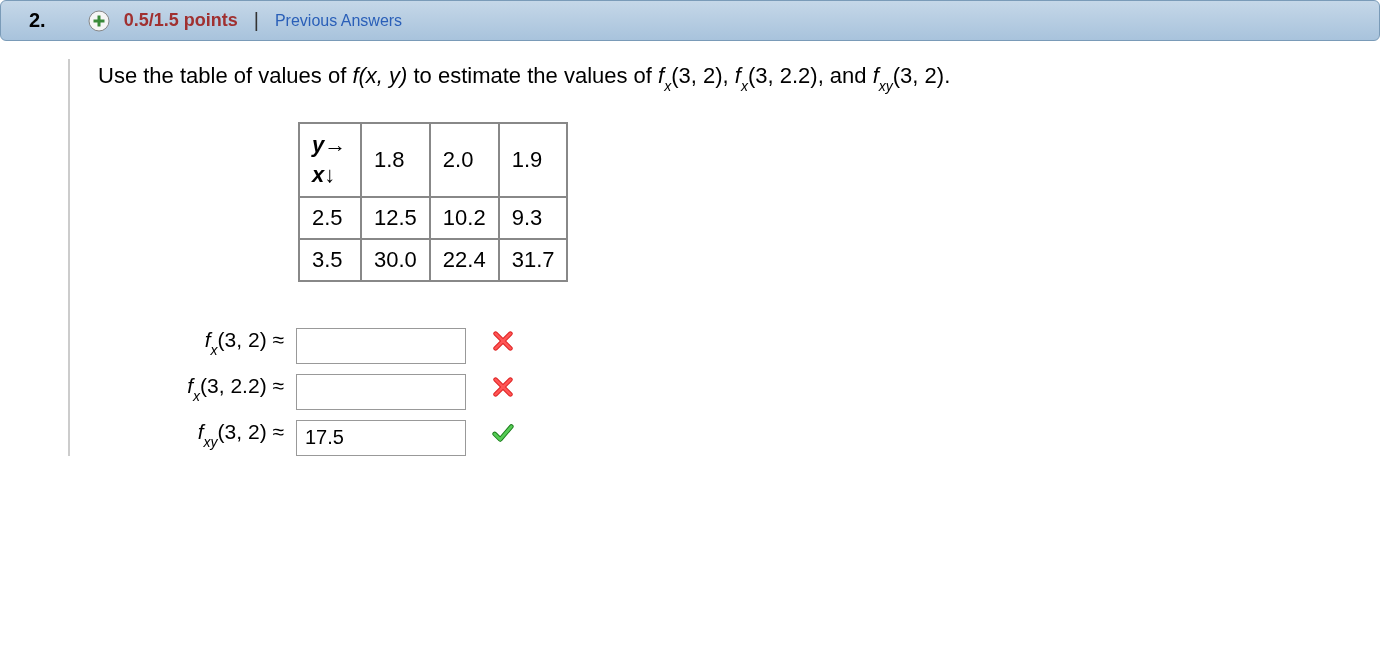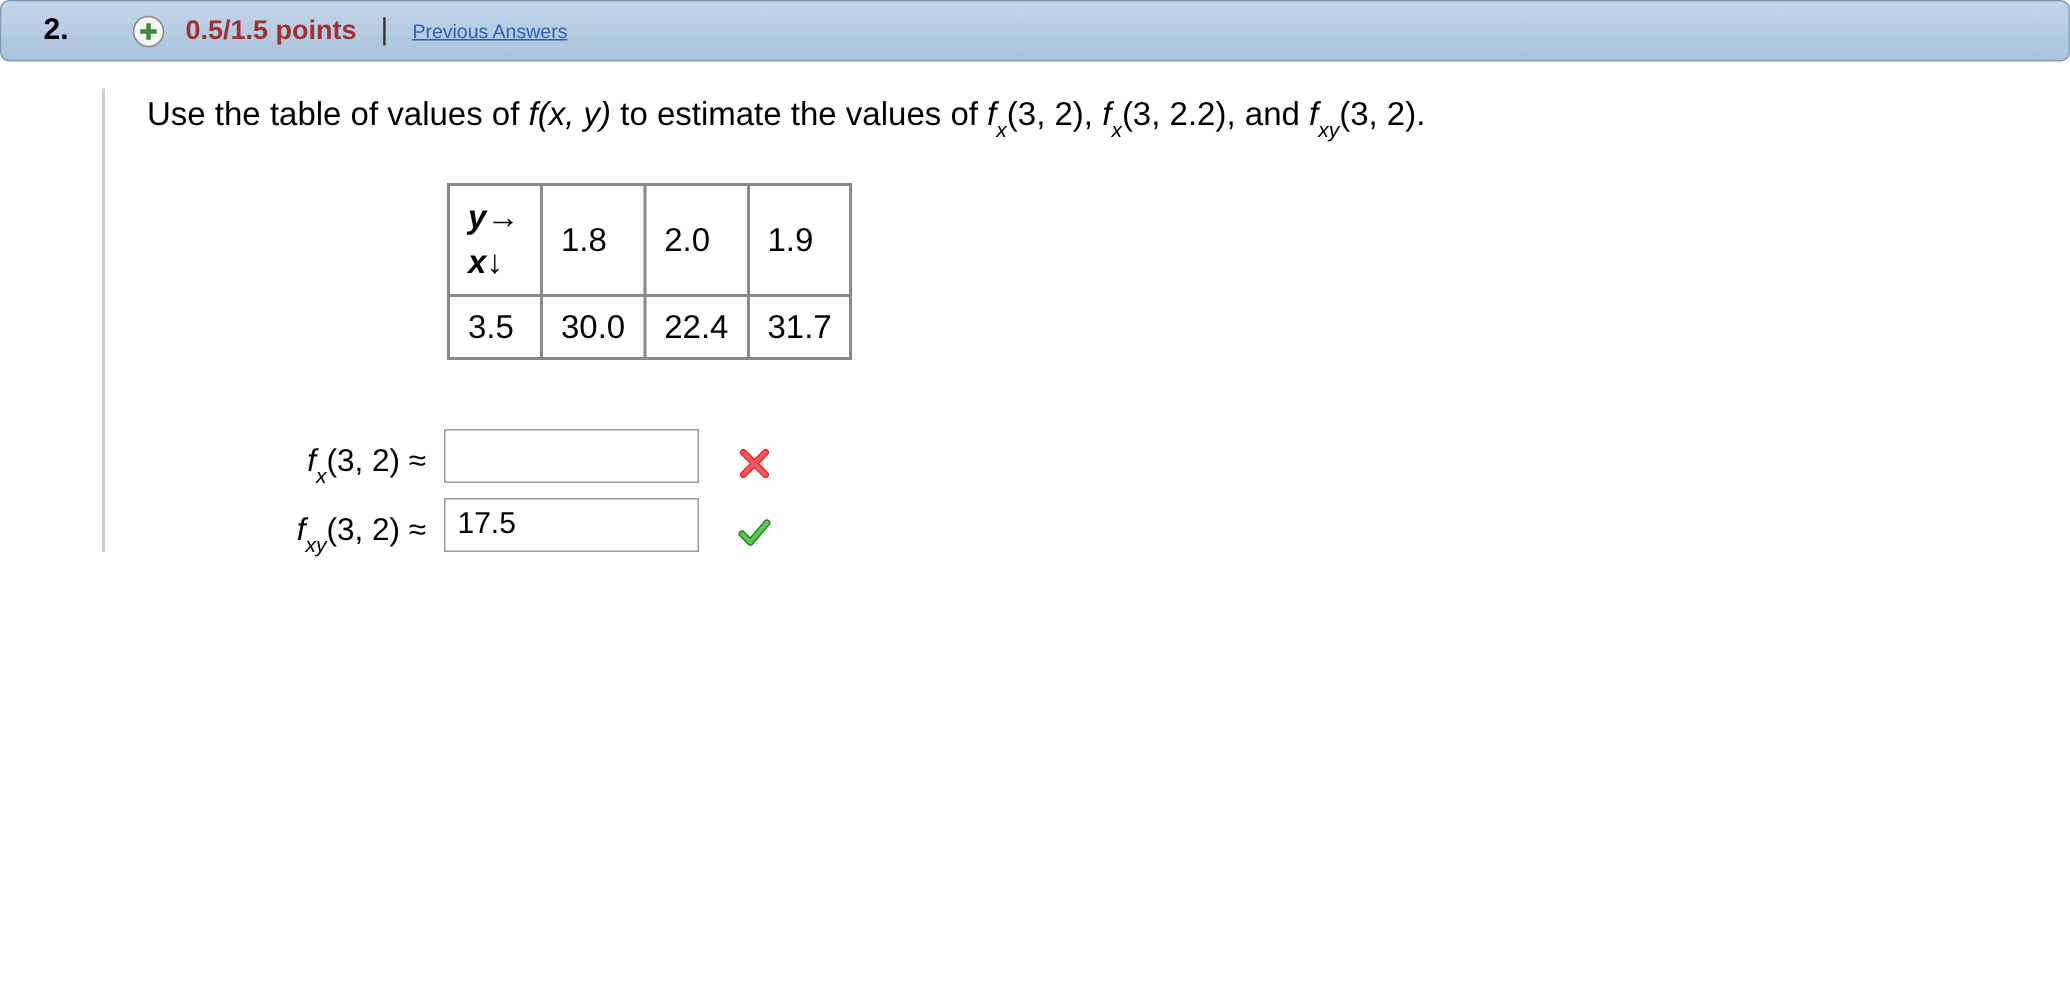--- a/index.html
+++ b/index.html
@@ -46,22 +46,21 @@
       font-weight: bold;
       color: #a03030;
       font-size: 18px;
     }
     .divider {
       color: #333;
       margin: 0 2px;
     }
     .prev-answers {
       color: #2a5fb8;
-      font-size: 13px;
-      text-decoration: underline;
+      font-size: 16px;
     }
     .content {
       padding: 0 18px 0 120px;
       border-left: 2px solid #ccc;
       margin-left: 68px;
       padding-left: 28px;
     }
     .prompt {
       font-size: 22px;
       margin-bottom: 28px;
@@ -98,21 +97,21 @@
       font-style: italic;
     }
     .answers {
       display: flex;
       flex-direction: column;
       gap: 10px;
       margin-left: 30px;
     }
     .answer-row {
       display: flex;
-      align-items: flex-end;
+      align-items: flex-start;
       gap: 8px;
     }
     .answer-label {
       width: 160px;
       text-align: right;
       font-size: 21px;
       padding-right: 4px;
     }
     .approx {
       font-size: 21px;
@@ -162,20 +161,26 @@
         <tr>
       <td class="corner-cell">
         <span>y</span><span>→</span><br>
         <span>x</span><span>↓</span>
       </td>
       <td>1.8</td>
       <td>2.0</td>
       <td>1.9</td>
     </tr>
     <tr>
+      <td>2.5</td>
+      <td>12.5</td>
+      <td>10.2</td>
+      <td>9.3</td>
+    </tr>
+    <tr>
       <td>3.5</td>
       <td>30.0</td>
       <td>22.4</td>
       <td>31.7</td>
     </tr>
   </tbody>
     </table>
 
   <div class="answers">
 
@@ -186,20 +191,33 @@
       </span>
       <input class="answer-input" type="text" value="" style="">
       <span class="feedback-icon">
         <svg viewBox="0 0 26 26" width="24" height="24">
           <path d="M5 5 L21 21 M21 5 L5 21" stroke="#d22" stroke-width="5" stroke-linecap="round"></path>
           <path d="M5 5 L21 21 M21 5 L5 21" stroke="#f55" stroke-width="3" stroke-linecap="round"></path>
         </svg>
       </span>
     </div>
 
+    <div class="answer-row">
+      <span class="answer-label">
+        <span class="ital"><span>f</span><span class="sub">x</span></span><span>(3, 2.2)</span>
+        <span class="approx">≈</span>
+      </span>
+      <input class="answer-input" type="text" value="" style="">
+      <span class="feedback-icon">
+        <svg viewBox="0 0 26 26" width="24" height="24">
+          <path d="M5 5 L21 21 M21 5 L5 21" stroke="#d22" stroke-width="5" stroke-linecap="round"></path>
+          <path d="M5 5 L21 21 M21 5 L5 21" stroke="#f55" stroke-width="3" stroke-linecap="round"></path>
+        </svg>
+      </span>
+    </div>
 
     <div class="answer-row">
       <span class="answer-label">
         <span class="ital"><span>f</span><span class="sub">xy</span></span><span>(3, 2)</span>
         <span class="approx">≈</span>
       </span>
       <input class="answer-input" type="text" value="17.5" style="">
       <span class="feedback-icon">
         <svg viewBox="0 0 26 26" width="24" height="24">
           <path d="M4 14 L10 20 L22 6" fill="none" stroke="#1a7a1a" stroke-width="5" stroke-linecap="round" stroke-linejoin="round"></path>

